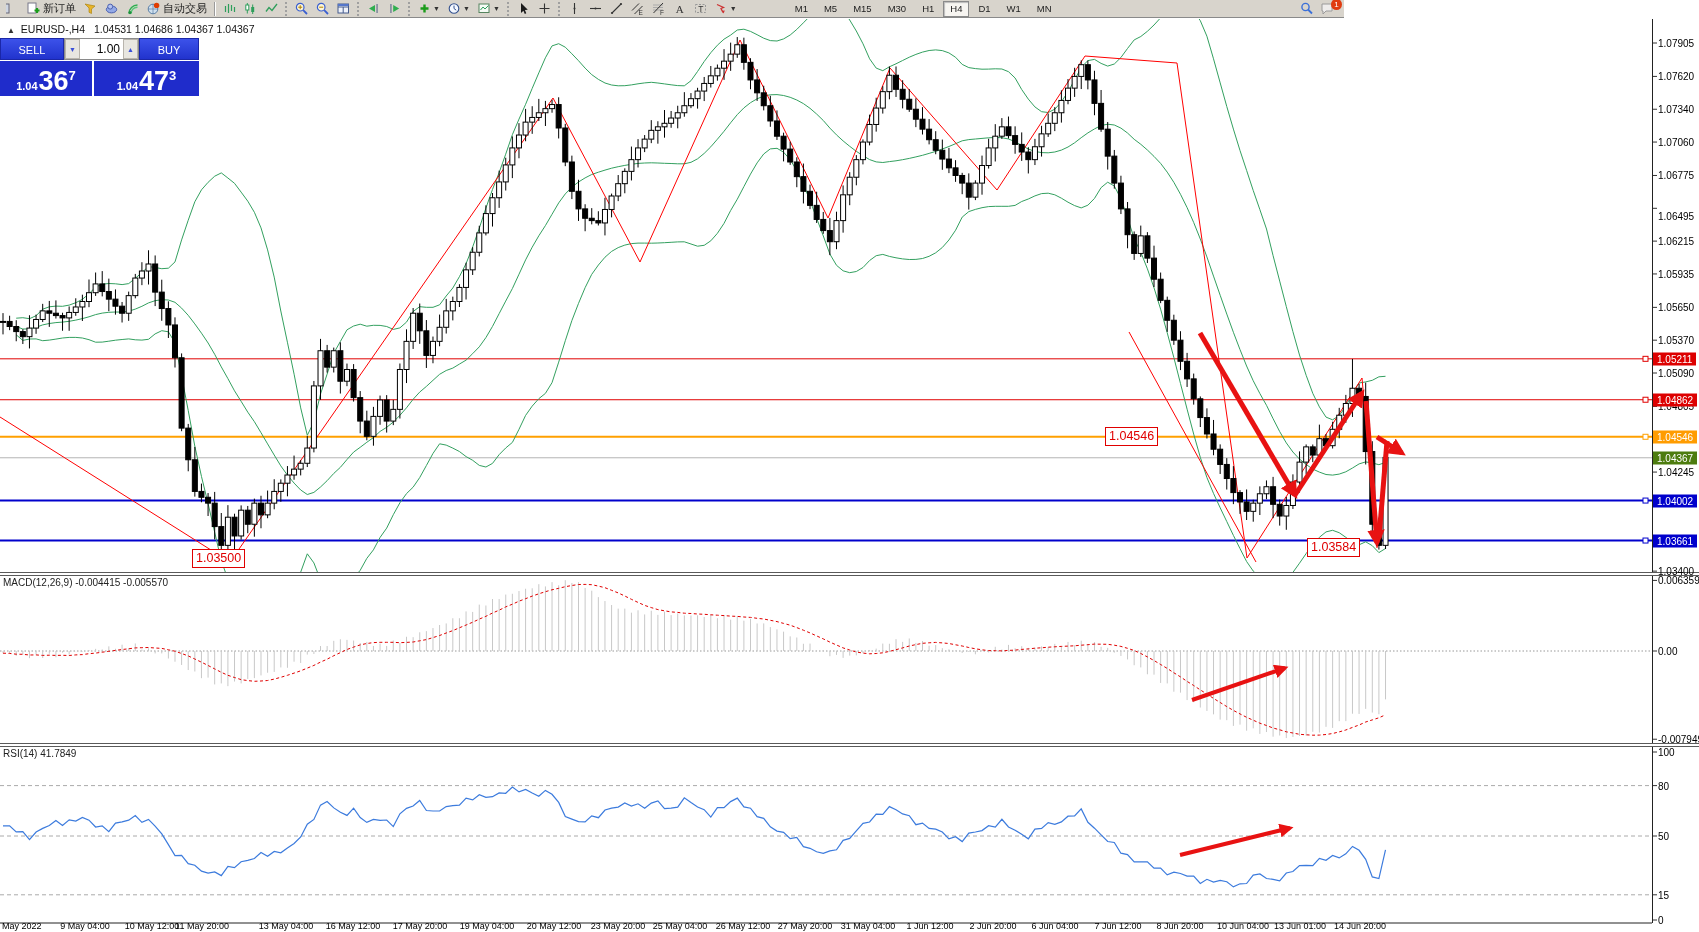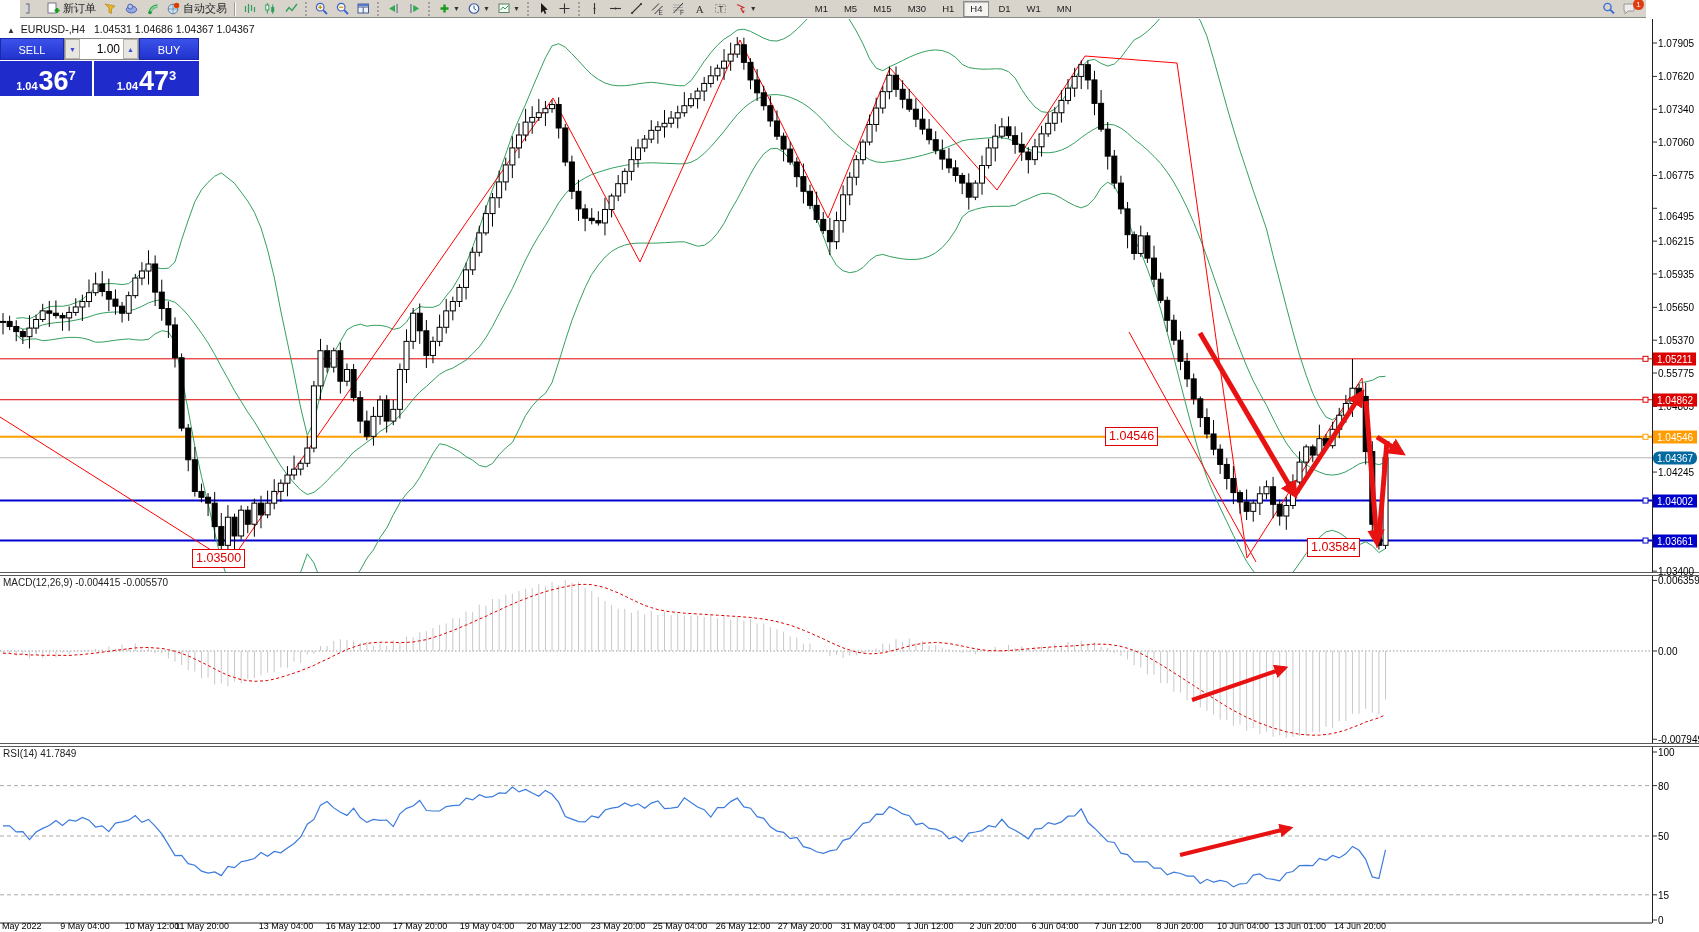--- a/index.html
+++ b/index.html
@@ -1,20 +1,20 @@
 <!DOCTYPE html>
 <html><head>
 <meta charset="utf-8">
 <style>
   html,body{margin:0;padding:0;width:1699px;height:932px;overflow:hidden;
     font-family:"Liberation Sans",sans-serif;background:#ffffff;}
   *{box-sizing:border-box;}
   
-  .toolbar{position:absolute;left:0;top:0;width:1626px;height:18px;background:#d8d4cc;
-    border-bottom:1px solid #8a8a8a;display:flex;align-items:center;padding-left:2px;font-size:11px;color:#222;margin-left:20px;}
+  .toolbar{position:absolute;left:0;top:0;width:1344px;height:18px;background:#d8d4cc;
+    border-bottom:1px solid #8a8a8a;display:flex;align-items:center;padding-left:2px;font-size:11px;color:#222;}
   .tb-item{display:flex;align-items:center;height:16px;padding:0 3px;border:1px solid transparent;}
   .tb-item svg{width:13px;height:13px;display:block;}
   .tb-label{margin-left:3px;white-space:nowrap;}
   .tb-sep{width:2px;height:14px;border-left:1px solid #9a9a9a;border-right:1px solid #fff;margin:0 3px;}
   .tb-grip{width:3px;height:14px;border-left:2px dotted #a0a0a0;margin:0 3px;}
   .caret{font-size:7px;margin-left:2px;color:#333;}
   .tf-group{display:flex;margin-left:46px;}
   .tf-btn{font-size:9.5px;padding:1px 6px;margin:0 1px;color:#222;border:1px solid transparent;line-height:12px;text-align:right;}
   .tf-btn.active{background:#f7f5f1;border:1px solid #8a8a8a;box-shadow:inset 1px 1px 1px #bbb;}
   .tb-right{margin-left:auto;display:flex;align-items:center;margin-right:6px;}
@@ -1011,28 +1011,28 @@
       <div class="y-label" style="top: 24px;">1.07905</div>
       <div class="y-label" style="top: 57.4115px;">1.07620</div>
       <div class="y-label" style="top: 90.2368px;">1.07340</div>
       <div class="y-label" style="top: 123.062px;">1.07060</div>
       <div class="y-label" style="top: 156.474px;">1.06775</div>
       <div class="y-label" style="top: 189.299px; margin-top: 8px;">1.06495</div>
       <div class="y-label" style="top: 222.124px;">1.06215</div>
       <div class="y-label" style="top: 254.95px;">1.05935</div>
       <div class="y-label" style="top: 288.361px;">1.05650</div>
       <div class="y-label" style="top: 321.186px;">1.05370</div>
-      <div class="y-label" style="top: 354.012px;">0.55775</div>
+      <div class="y-label" style="top: 354.012px;">1.05090</div>
       <div class="y-label" style="top: 387.423px;">1.04805</div>
       <div class="y-label" style="top: 453.074px;">1.04245</div>
       <div class="y-label" style="top: 552.136px;">1.03400</div>
       <div class="y-badge" style="top: 339.826px; background: rgb(221, 0, 0);">1.05211</div>
       <div class="y-badge" style="top: 380.741px; background: rgb(221, 0, 0);">1.04862</div>
       <div class="y-badge" style="top: 417.787px; background: rgb(255, 156, 0);">1.04546</div>
-      <div class="y-badge" style="top: 438.771px; background: #0369a1; border-radius: 6px;">1.04367</div>
+      <div class="y-badge" style="top: 438.771px; background: #4d7c0f;">1.04367</div>
       <div class="y-badge" style="top: 481.562px; background: rgb(0, 0, 204);">1.04002</div>
       <div class="y-badge" style="top: 521.538px; background: rgb(0, 0, 204);">1.03661</div>
       <div class="y-label" style="top: 561.415px;">0.006359</div>
       <div class="y-label" style="top: 632px;">0.00</div>
       <div class="y-label" style="top: 720.234px;">-0.007949</div>
       <div class="y-label" style="top: 733px;">100</div>
       <div class="y-label" style="top: 766.6px;">80</div>
       <div class="y-label" style="top: 817px;">50</div>
       <div class="y-label" style="top: 875.8px;">15</div>
       <div class="y-label" style="top: 901px;">0</div>

